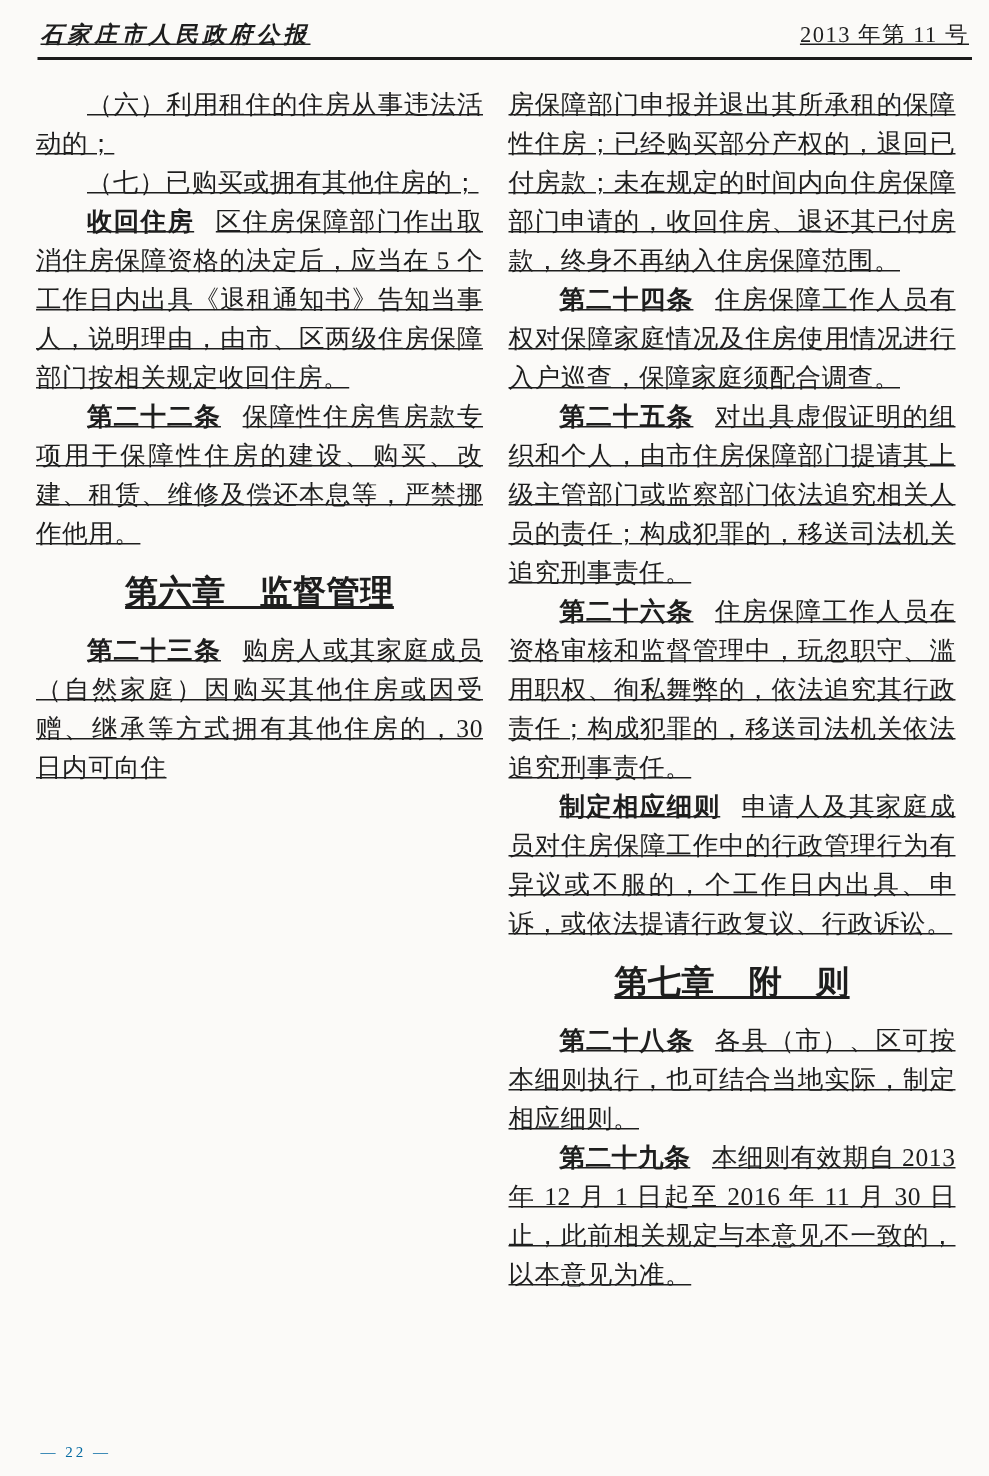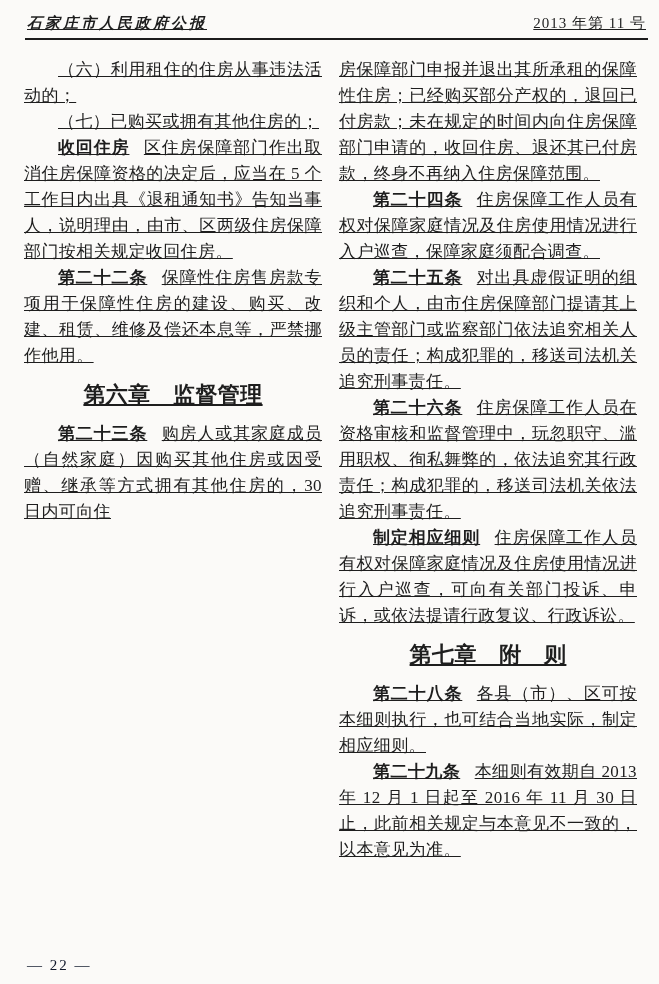--- a/index.html
+++ b/index.html
@@ -71,22 +71,22 @@
   }
   .lead {
     font-family: "Liberation Sans", "DejaVu Sans", sans-serif;
     font-weight: bold;
     margin-right: 0.85em;
   }
   .footer {
     position: absolute;
     left: 27px;
     bottom: 10px;
-    font-size: 15px;
-    color: #0f172a;
+    font-size: 10px;
+    color: #0369a1;
     letter-spacing: 2px;
   }
 </style>
 </head>
 <body>
 
 <div class="page">
 
   <header class="header">
     <span class="header-left">石家庄市人民政府公报</span>
@@ -102,21 +102,21 @@
         <p class="para"><span class="lead">收回住房</span><span>区住房保障部门作出取消住房保障资格的决定后，应当在 5 个工作日内出具《退租通知书》告知当事人，说明理由，由市、区两级住房保障部门按相关规定收回住房。</span></p>
         <p class="para"><span class="lead">第二十二条</span><span>保障性住房售房款专项用于保障性住房的建设、购买、改建、租赁、维修及偿还本息等，严禁挪作他用。</span></p>
         <p class="chapter">第六章　监督管理</p>
         <p class="para"><span class="lead">第二十三条</span><span>购房人或其家庭成员（自然家庭）因购买其他住房或因受赠、继承等方式拥有其他住房的，30 日内可向住</span></p>
       </section>
     <section class="column">
         <p class="para cont"><span>房保障部门申报并退出其所承租的保障性住房；已经购买部分产权的，退回已付房款；未在规定的时间内向住房保障部门申请的，收回住房、退还其已付房款，终身不再纳入住房保障范围。</span></p>
         <p class="para"><span class="lead">第二十四条</span><span>住房保障工作人员有权对保障家庭情况及住房使用情况进行入户巡查，保障家庭须配合调查。</span></p>
         <p class="para"><span class="lead">第二十五条</span><span>对出具虚假证明的组织和个人，由市住房保障部门提请其上级主管部门或监察部门依法追究相关人员的责任；构成犯罪的，移送司法机关追究刑事责任。</span></p>
         <p class="para"><span class="lead">第二十六条</span><span>住房保障工作人员在资格审核和监督管理中，玩忽职守、滥用职权、徇私舞弊的，依法追究其行政责任；构成犯罪的，移送司法机关依法追究刑事责任。</span></p>
-        <p class="para"><span class="lead">制定相应细则</span><span>住房保障工作人员有权对保障家庭情况及住房使用情况进行入户巡查，可向有关部门投诉、申诉，或依法提请行政复议、行政诉讼。</span></p>
+        <p class="para"><span class="lead">制定相应细则</span><span>申请人及其家庭成员对住房保障工作中的行政管理行为有异议或不服的，个工作日内出具、申诉，或依法提请行政复议、行政诉讼。</span></p>
         <p class="chapter">第七章　附　则</p>
         <p class="para"><span class="lead">第二十八条</span><span>各县（市）、区可按本细则执行，也可结合当地实际，制定相应细则。</span></p>
         <p class="para"><span class="lead">第二十九条</span><span>本细则有效期自 2013 年 12 月 1 日起至 2016 年 11 月 30 日止，此前相关规定与本意见不一致的，以本意见为准。</span></p>
       </section>
   </main>
 
   <footer class="footer">
     <span>— 22 —</span>
   </footer>
 

